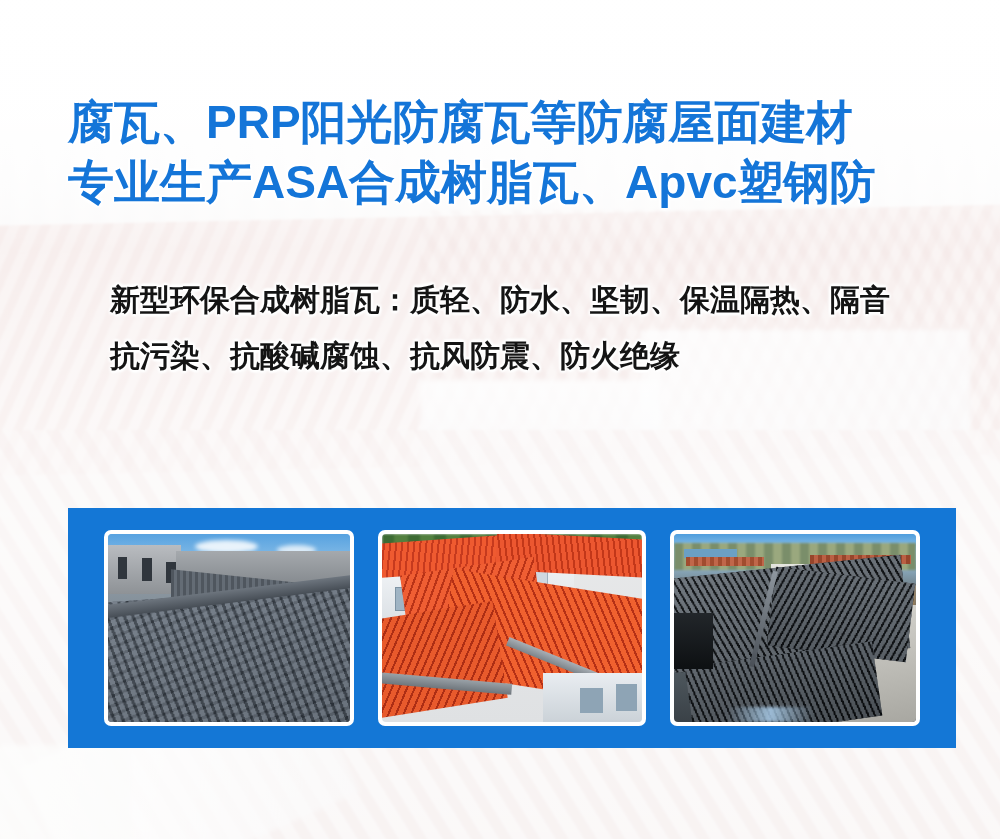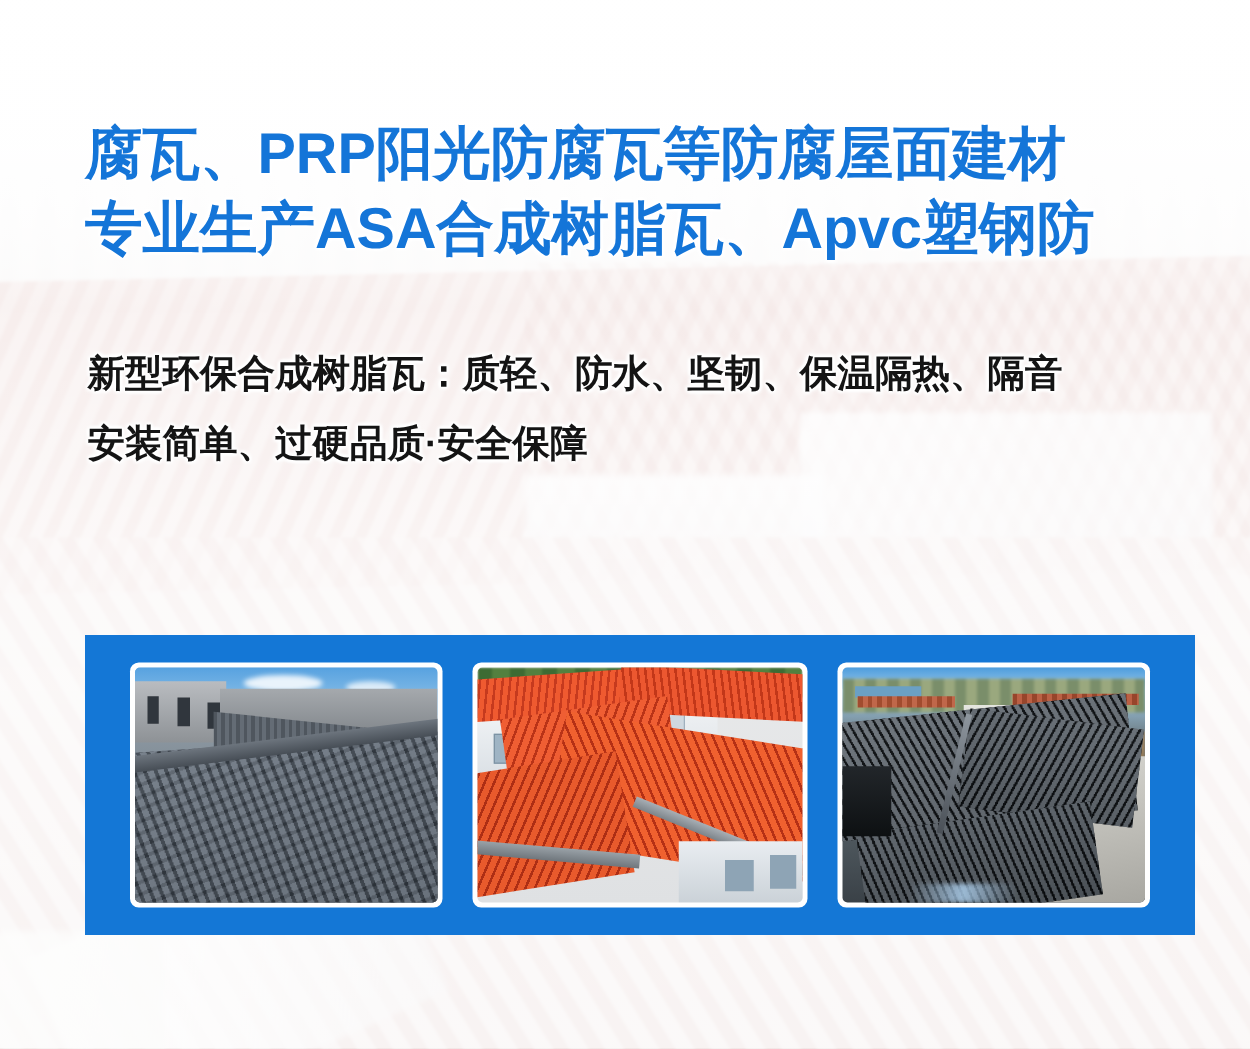--- a/index.html
+++ b/index.html
@@ -152,21 +152,21 @@
     font-size: 30px;
     font-weight: bold;
     line-height: 56px;
     text-shadow:
       1.6px 0 2px #ffffff, -1.6px 0 2px #ffffff,
       0 1.6px 2px #ffffff, 0 -1.6px 2px #ffffff,
       1.6px 1.6px 3px #ffffff, -1.6px -1.6px 3px #ffffff,
       1.6px -1.6px 3px #ffffff, -1.6px 1.6px 3px #ffffff;
     white-space: nowrap;
   }
-  .subhead .sub-line { display: block; }
+  .subhead .sub-line { display: block; margin-left: 40px; }
 
   
   .gallery-panel {
     position: absolute;
     left: 68px;
     top: 508px;
     width: 888px;
     height: 240px;
     background: #1477d6;
     display: flex;
@@ -334,21 +334,21 @@
 
   <div class="content">
 
     <div class="headline">
       <span class="hl-line">腐瓦、PRP阳光防腐瓦等防腐屋面建材</span>
       <span class="hl-line">专业生产ASA合成树脂瓦、Apvc塑钢防</span>
     </div>
 
     <div class="subhead">
       <span class="sub-line">新型环保合成树脂瓦：质轻、防水、坚韧、保温隔热、隔音</span>
-      <span class="sub-line">安装简单、过硬品质·安全保障</span>
+      <span class="sub-line">抗污染、抗酸碱腐蚀、抗风防震、防火绝缘</span>
     </div>
 
     <div class="gallery-panel">
 
       <div class="photo-frame">
         <div class="photo ph1">
           <div class="sky"></div>
           <div class="cloud1"></div>
           <div class="cloud2"></div>
           <div class="bldgL"></div>

